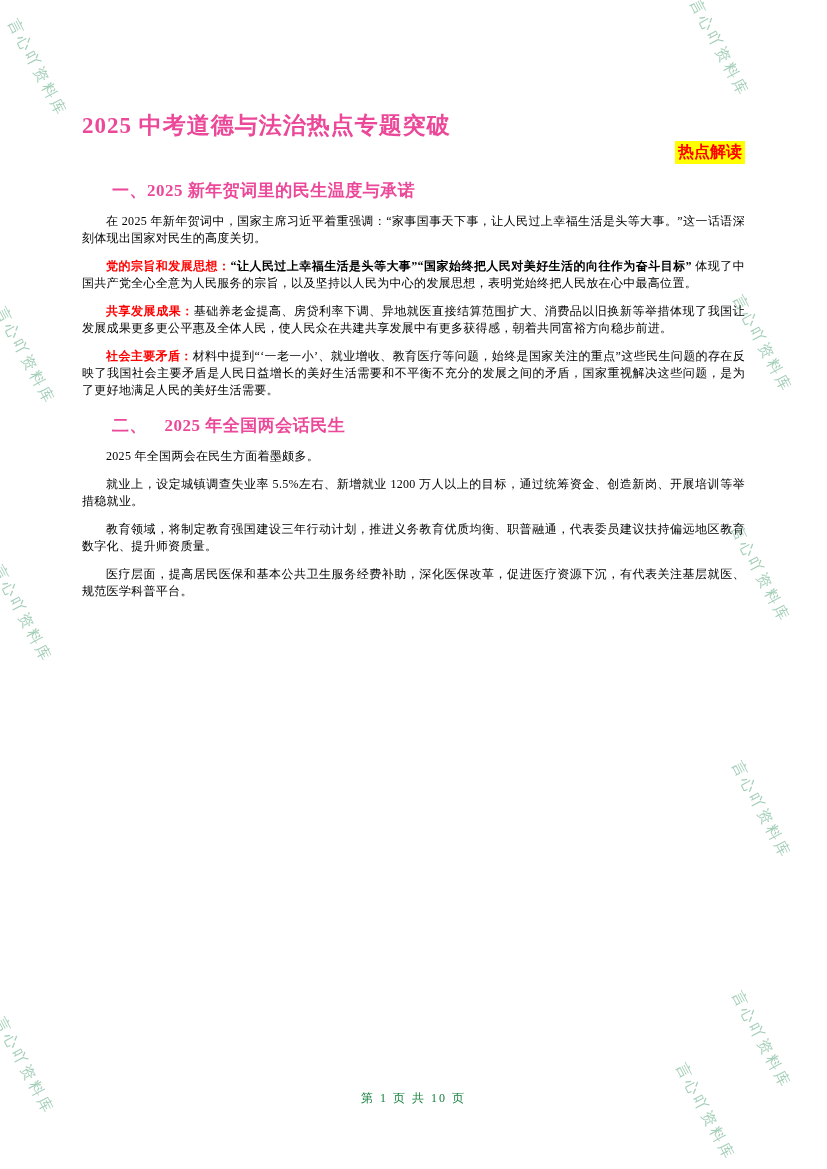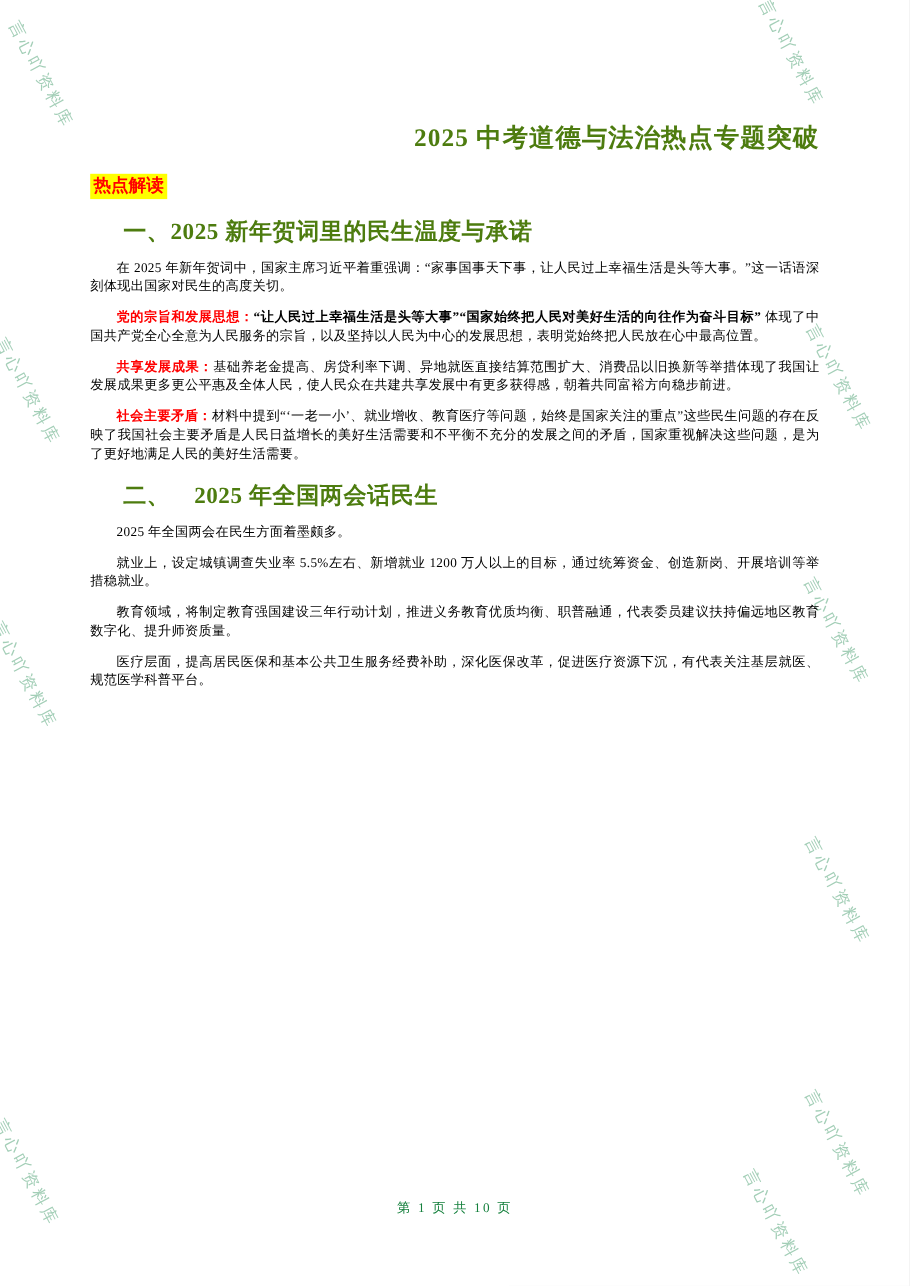--- a/index.html
+++ b/index.html
@@ -14,41 +14,40 @@
       overflow: hidden;
     }
     .content {
       position: absolute;
       left: 82px;
       right: 82px;
       top: 110px;
       z-index: 2;
     }
     .title {
-      text-align: right;
-      color: #4d7c0f;
+      text-align: left;
+      color: #ec4899;
       font-size: 23px;
       font-weight: bold;
       letter-spacing: 1px;
     }
     .tag-row {
-      text-align: left;
-      margin-top: 17px;
+      text-align: right;
     }
     .tag {
       display: inline-block;
       background: #ffff00;
       color: #ff0000;
       font-weight: bold;
       font-size: 16px;
       padding: 1px 3px;
     }
     .heading {
-      color: #4d7c0f;
-      font-size: 21px;
+      color: #ec4899;
+      font-size: 17px;
       font-weight: bold;
       padding-left: 30px;
       margin-top: 15px;
       letter-spacing: 0.5px;
     }
     .h2gap { }
     p.body {
       font-size: 12px;
       line-height: 1.42;
       color: #000000;

